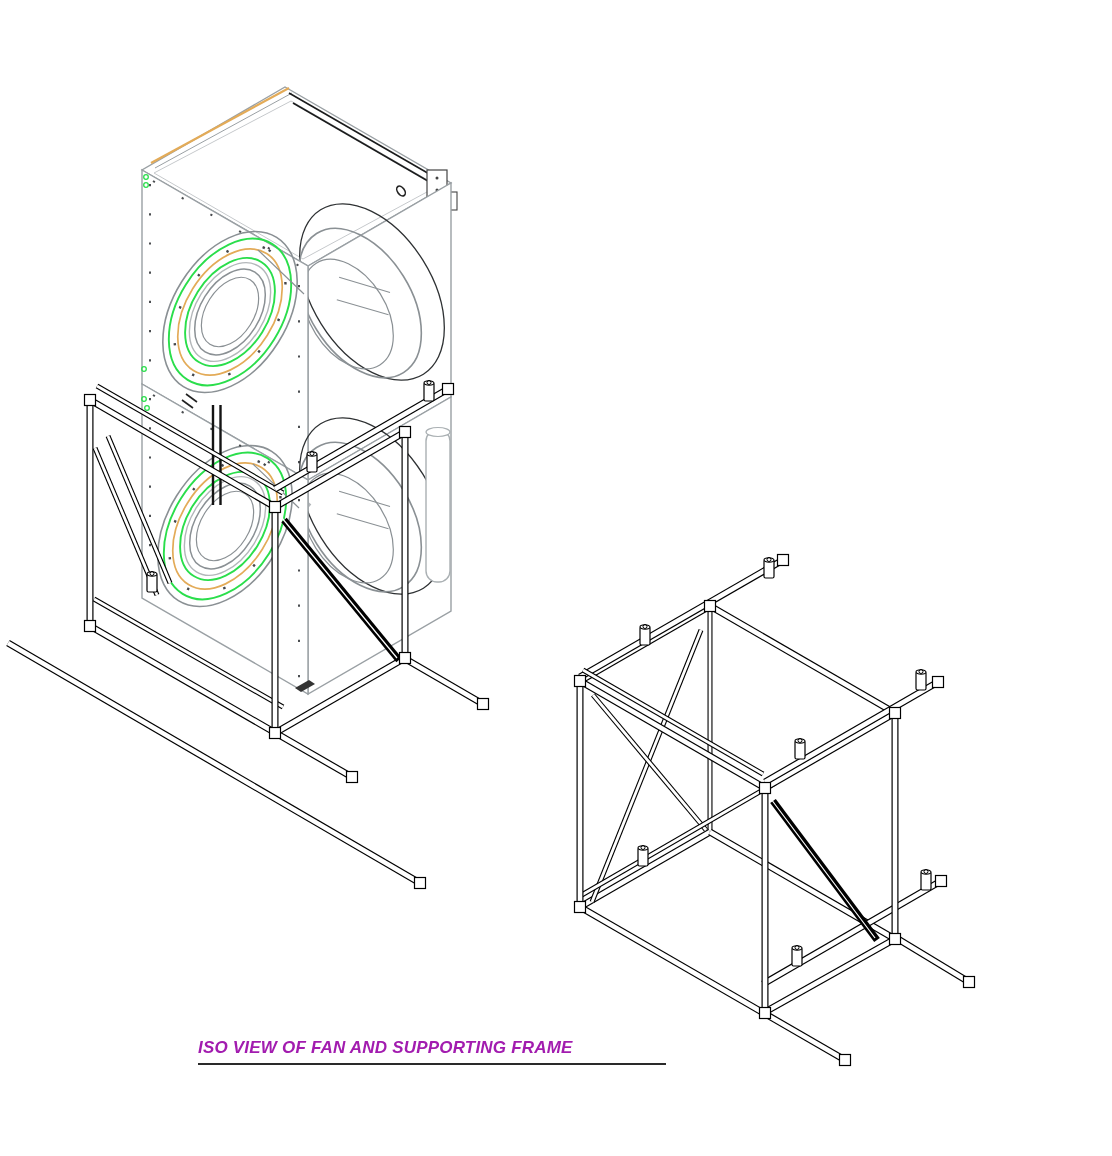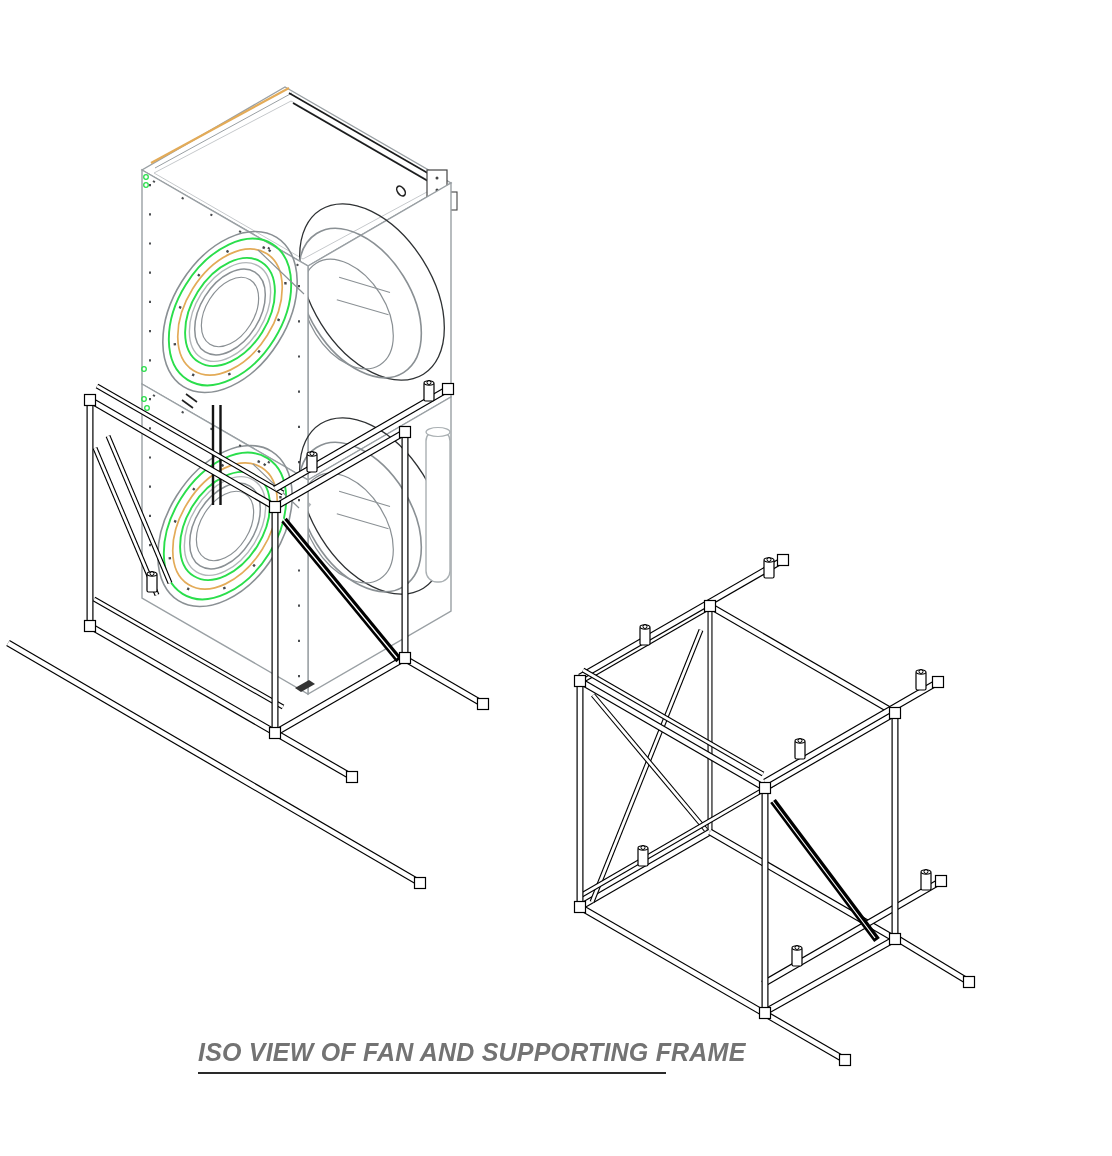--- a/index.html
+++ b/index.html
@@ -11,21 +11,21 @@
   .W{stroke:#fff;fill:none;stroke-linecap:butt;}
   .w7{stroke-width:7;} .w46{stroke-width:4.6;}
   .w5{stroke-width:5;} .w28{stroke-width:2.8;}
   .C{stroke:var(--cabinet-line,#9aa0a4);fill:none;}
   .D{stroke:var(--cabinet-dark,#1a1b1c);fill:none;}
   .I{stroke:var(--impeller-line,#8a9094);fill:none;}
   .G{stroke:var(--gasket-green,#2ade4b);fill:none;}
   .O{stroke:var(--gasket-orange,#e3ab58);fill:none;}
   .panel{fill:#fff;stroke:var(--cabinet-line,#9aa0a4);stroke-width:1.4;}
   .caption{position:absolute;left:198px;top:1038px;width:468px;
-           font-size:25px;font-weight:700;font-style:italic;color:#737373;
+           font-size:17px;font-weight:700;font-style:italic;color:#a21caf;
            letter-spacing:.2px;white-space:nowrap;border-bottom:2px solid #2a2a2a;
            padding-bottom:5px;}
 </style>
 </head>
 <body>
 
 <div class="sheet">
 <svg width="1112" height="1156" viewBox="0 0 1112 1156">
   <defs>
     <g id="stud">

